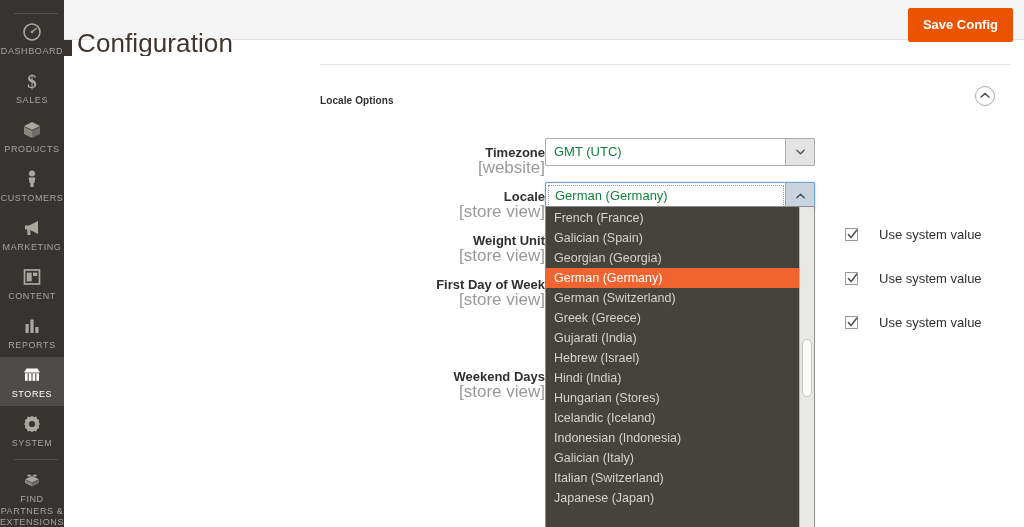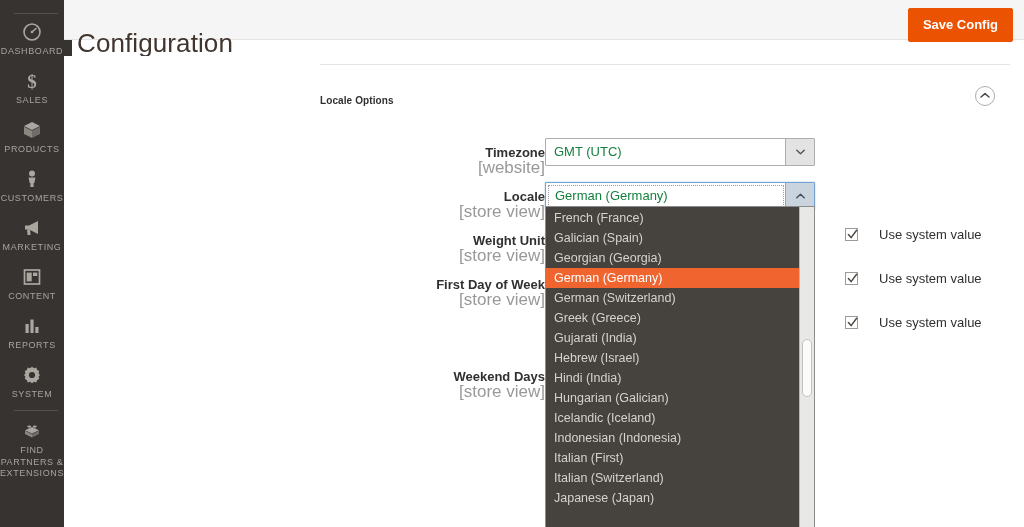--- a/index.html
+++ b/index.html
@@ -372,20 +372,30 @@
       <span class="nav-icon">
         <svg width="22" height="22" viewBox="0 0 22 22">
             <rect x="4.5" y="9" width="3.2" height="9" fill="currentColor"></rect>
             <rect x="9.4" y="4.5" width="3.2" height="13.5" fill="currentColor"></rect>
             <rect x="14.3" y="12" width="3.2" height="6" fill="currentColor"></rect>
           </svg>
       </span>
       <span class="nav-label">Reports</span>
     </div>
 
+    <div class="nav-item active">
+      <span class="nav-icon">
+        <svg width="22" height="22" viewBox="0 0 22 22">
+            <path d="M3 8.5 L5.5 4.5 L16.5 4.5 L19 8.5 Z" fill="currentColor"></path>
+            <rect x="4" y="9.3" width="14" height="7.5" rx="0.6" fill="currentColor"></rect>
+            <path d="M7.2 9.3 L7.2 16.8 M11 9.3 L11 16.8 M14.8 9.3 L14.8 16.8" stroke="#4f4b48" stroke-width="1.1"></path>
+          </svg>
+      </span>
+      <span class="nav-label">Stores</span>
+    </div>
 
     <div class="nav-item">
       <span class="nav-icon">
         <svg width="22" height="22" viewBox="0 0 22 22">
             <path d="M11 2.8 L13 4.2 L15.3 3.6 L16.2 5.9 L18.2 7 L17.6 9.4 L19 11 L17.6 12.6 L18.2 15 L16.2 16.1 L15.3 18.4 L13 17.8 L11 19.2 L9 17.8 L6.7 18.4 L5.8 16.1 L3.8 15 L4.4 12.6 L3 11 L4.4 9.4 L3.8 7 L5.8 5.9 L6.7 3.6 L9 4.2 Z" fill="currentColor"></path>
             <circle cx="11" cy="11" r="3.1" fill="#373330"></circle>
           </svg>
       </span>
       <span class="nav-label">System</span>
     </div>
@@ -493,24 +503,24 @@
       <div id="dropdown-list">
           <div class="dd-option">French (France)</div>
           <div class="dd-option">Galician (Spain)</div>
           <div class="dd-option">Georgian (Georgia)</div>
           <div class="dd-option selected">German (Germany)</div>
           <div class="dd-option">German (Switzerland)</div>
           <div class="dd-option">Greek (Greece)</div>
           <div class="dd-option">Gujarati (India)</div>
           <div class="dd-option">Hebrew (Israel)</div>
           <div class="dd-option">Hindi (India)</div>
-          <div class="dd-option">Hungarian (Galician)</div>
+          <div class="dd-option">Hungarian (Stores)</div>
           <div class="dd-option">Icelandic (Iceland)</div>
           <div class="dd-option">Indonesian (Indonesia)</div>
-          <div class="dd-option">Italian (First)</div>
+          <div class="dd-option">Galician (Italy)</div>
           <div class="dd-option">Italian (Switzerland)</div>
           <div class="dd-option">Japanese (Japan)</div>
         </div>
       <div id="dropdown-scrollbar">
         <div id="dropdown-thumb"></div>
       </div>
     </div>
 
   </main>
 </div>

